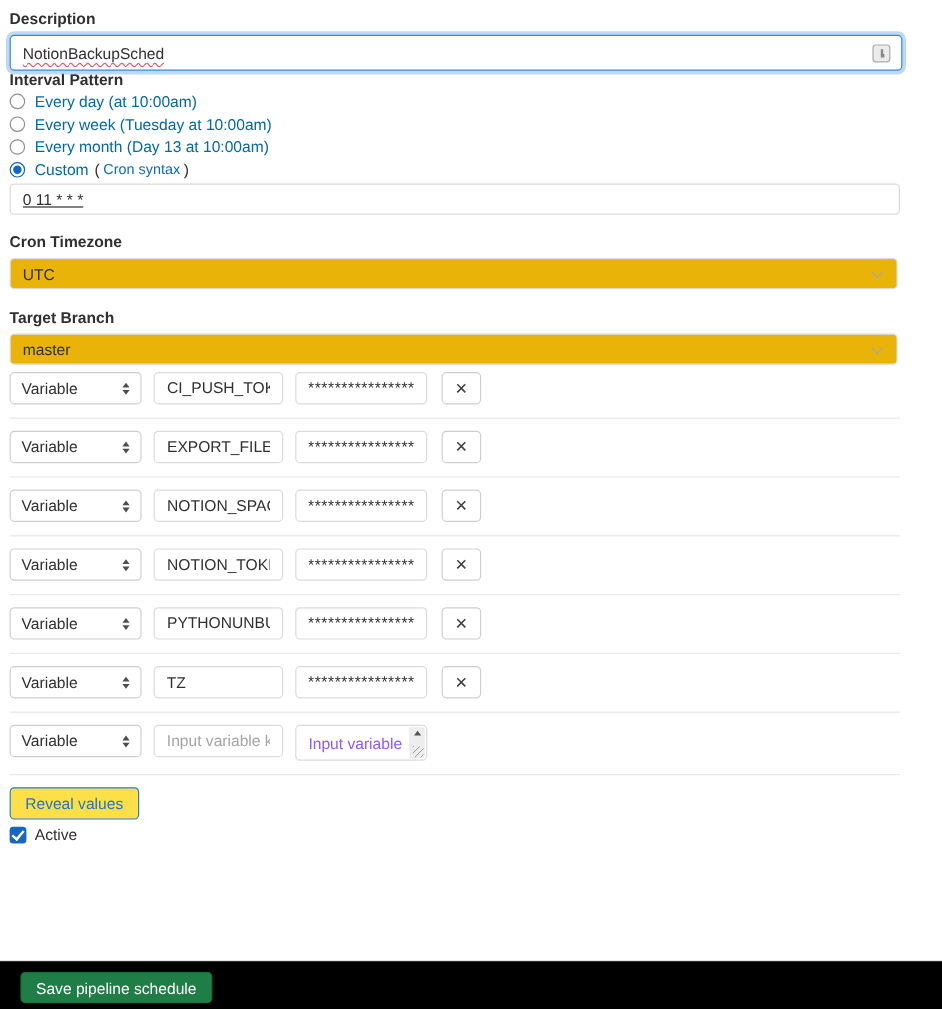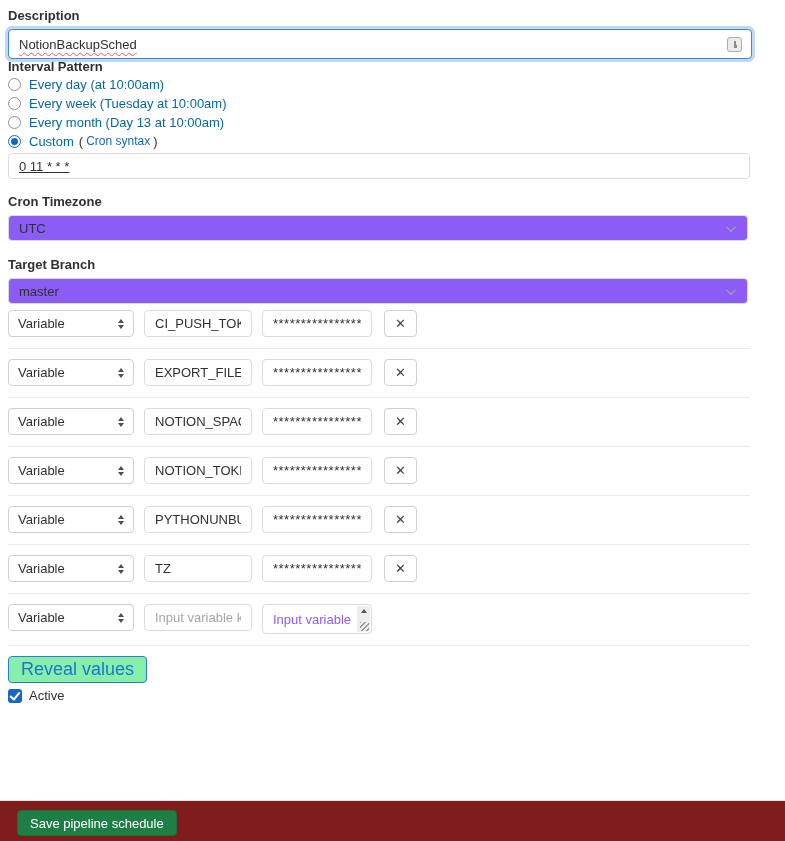--- a/index.html
+++ b/index.html
@@ -70,39 +70,39 @@
     color:#303030; background:#fff; outline:none;
   }
   .text-input::placeholder { color:#a5a5a5; }
   .cron-input { margin-top:3px; width:742px;text-decoration:underline; }
 
   
   .select-box {
     margin-top:6px; width:740px; height:26px;
     border:1px solid #dbdbdb; border-radius:4px;
     display:flex; align-items:center; padding:0 10px;
-    background:#8b5cf6; cursor:pointer;
+    background:#eab308; cursor:pointer;
   }
   .chevron {
     margin-left:auto; margin-right:4px;
     width:7px; height:7px;
     border-right:1.6px solid #a8a8a8; border-bottom:1.6px solid #a8a8a8;
     transform:rotate(45deg) translateY(-2px);
   }
 
   
   .vars-wrap { width:742px; }
   .var-row {
     display:flex; align-items:flex-start;
     padding:10px 0 11px 0;
     border-bottom:1px solid #e9e9e9;
   }
   .var-row.first { padding-top:6px; }
   .var-type {
-    width:126px; height:27px;
+    width:110px; height:27px;
     border:1px solid #cfcfcf; border-radius:4px;
     display:flex; align-items:center; padding:0 9px;
     background:#fff; cursor:pointer; flex:none;
   }
   .updown { margin-left:auto; display:flex; flex-direction:column; gap:2px; }
   .updown i { display:block; width:0; height:0; border-left:3.5px solid transparent; border-right:3.5px solid transparent; }
   .updown .up { border-bottom:4px solid #4e4e4e; }
   .updown .down { border-top:4px solid #4e4e4e; }
   .var-key { width:108px; height:27px; margin-left:10px; flex:none; }
   .var-value { width:110px; height:27px; margin-left:10px; flex:none; letter-spacing:.5px; }
@@ -131,42 +131,42 @@
     border-bottom:4px solid #555;
   }
   .ta-strip .grip {
     position:absolute; right:1px; bottom:1px; width:9px; height:9px;
     background:repeating-linear-gradient(135deg,#9a9a9a 0 1px,transparent 1px 3.5px);
   }
 
   
   .reveal-btn {
     margin-top:10px; height:27px; padding:0 12px;
-    background:#86efac; border:1px solid #2a7ccc; border-radius:4px;
-    color:#1f75cb; font-size:18px; cursor:pointer;
+    background:#fde047; border:1px solid #2a7ccc; border-radius:4px;
+    color:#1f75cb; font-size:13px; cursor:pointer;
     font-family:"Liberation Sans", sans-serif;
   }
   .activated-label { margin-top:15px; }
   .active-row { margin-top:5px; display:flex; align-items:center; }
   .checkbox {
     width:14px; height:14px; border-radius:3px;
     background:#1767c2; position:relative; flex:none;
   }
   .checkbox::after {
     content:""; position:absolute; left:4px; top:1.5px;
     width:4px; height:8px;
     border-right:2px solid #fff; border-bottom:2px solid #fff;
     transform:rotate(40deg);
   }
   .checkbox-label { margin-left:7px; }
 
   
   .footer {
     position:absolute; left:0; right:0; top:800px; bottom:0;
-    background:#7f1d1d; border-top:1px solid #e3e3e3;
+    background:#000000; border-top:1px solid #e3e3e3;
     padding:9px 0 0 17px;
   }
   .save-btn {
     height:26px; padding:0 12px;
     background:#1e7e45; border:1px solid #1a6e3c; border-radius:4px;
     color:#ffffff; font-size:13px; cursor:pointer;
     font-family:"Liberation Sans", sans-serif;
   }
 </style>
 </head>

